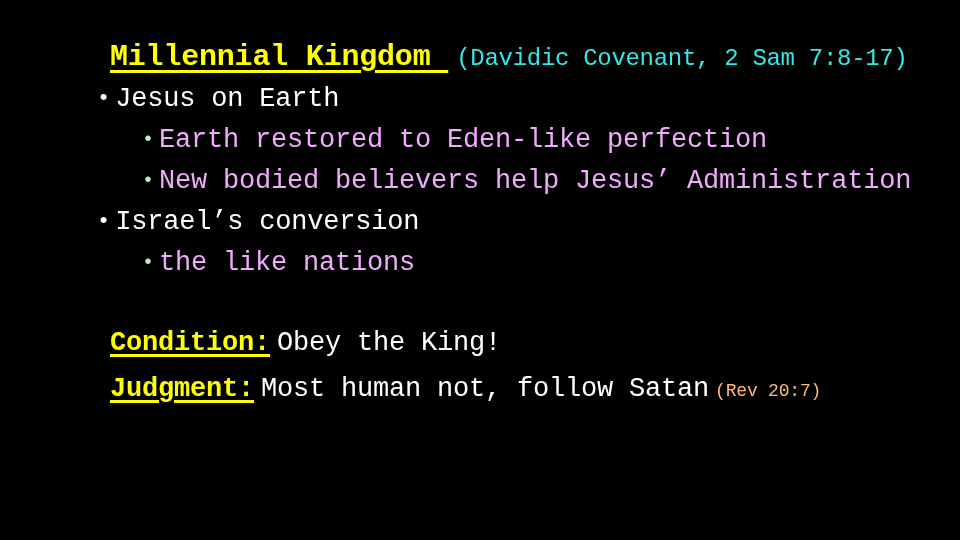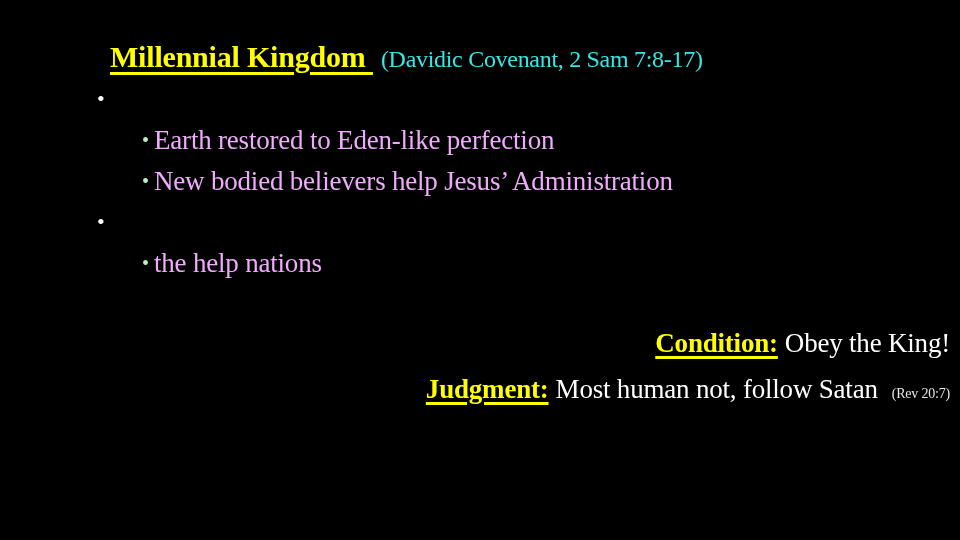--- a/index.html
+++ b/index.html
@@ -6,21 +6,21 @@
     margin: 0;
     padding: 0;
     background: #000000;
   }
   #slide {
     position: relative;
     width: 960px;
     height: 540px;
     background: #000000;
     overflow: hidden;
-    font-family: Liberation Serif, serif;
+    font-family: Liberation Mono, monospace;
     -webkit-font-smoothing: antialiased;
   }
 
   
   .title-row {
     position: absolute;
     left: 110px;
     top: 42px;
     white-space: nowrap;
     line-height: 1;
@@ -88,76 +88,77 @@
   .facts {
     position: absolute;
     left: 110px;
     top: 328px;
     width: 840px;
   }
   .fact {
     height: 46px;
     white-space: nowrap;
     line-height: 30px;
-    text-align: right;
   }
   .flabel {
     font-size: 27px;
     font-weight: bold;
     color: #ffff00;
     text-decoration: underline;
     text-decoration-thickness: 3px;
     text-underline-offset: 4px;
     letter-spacing: -0.2px;
   }
   .fvalue {
     font-size: 27px;
     color: #ffffff;
     letter-spacing: -0.2px;
     margin-left: 7px;
   }
   .fref {
-    font-size: 14px;
-    color: #e5e5e5;
-    margin-left: 14px;
+    font-size: 18px;
+    color: #fdba74;
+    margin-left: 6px;
     letter-spacing: -0.2px;
   }
 </style>
 </head>
 <body>
 
 <div id="slide">
 
   <div class="title-row">
     <span class="title-main">Millennial Kingdom </span><span class="title-sub">(Davidic Covenant, 2 Sam 7:8-17)</span>
   </div>
 
   <div class="bullets">
 
     <div class="b1">
       <span class="dot">•</span>
+      <span class="btext">Jesus on Earth</span>
     </div>
 
     <div class="b2">
       <span class="dot">•</span>
       <span class="btext">Earth restored to Eden-like perfection</span>
     </div>
 
     <div class="b2">
       <span class="dot">•</span>
       <span class="btext">New bodied believers help Jesus’ Administration</span>
     </div>
 
     <div class="b1">
       <span class="dot">•</span>
+      <span class="btext">Israel’s conversion</span>
     </div>
 
     <div class="b2 wrap">
       <span class="dot">•</span>
-      <span class="btext"><span class="line2">the help nations</span></span>
+      <span class="btext"><span class="line2">the like nations</span></span>
     </div>
 
   </div>
 
   <div class="facts">
 
     <div class="fact">
       <span class="flabel">Condition:</span><span class="fvalue">Obey the King!</span>
     </div>
 

